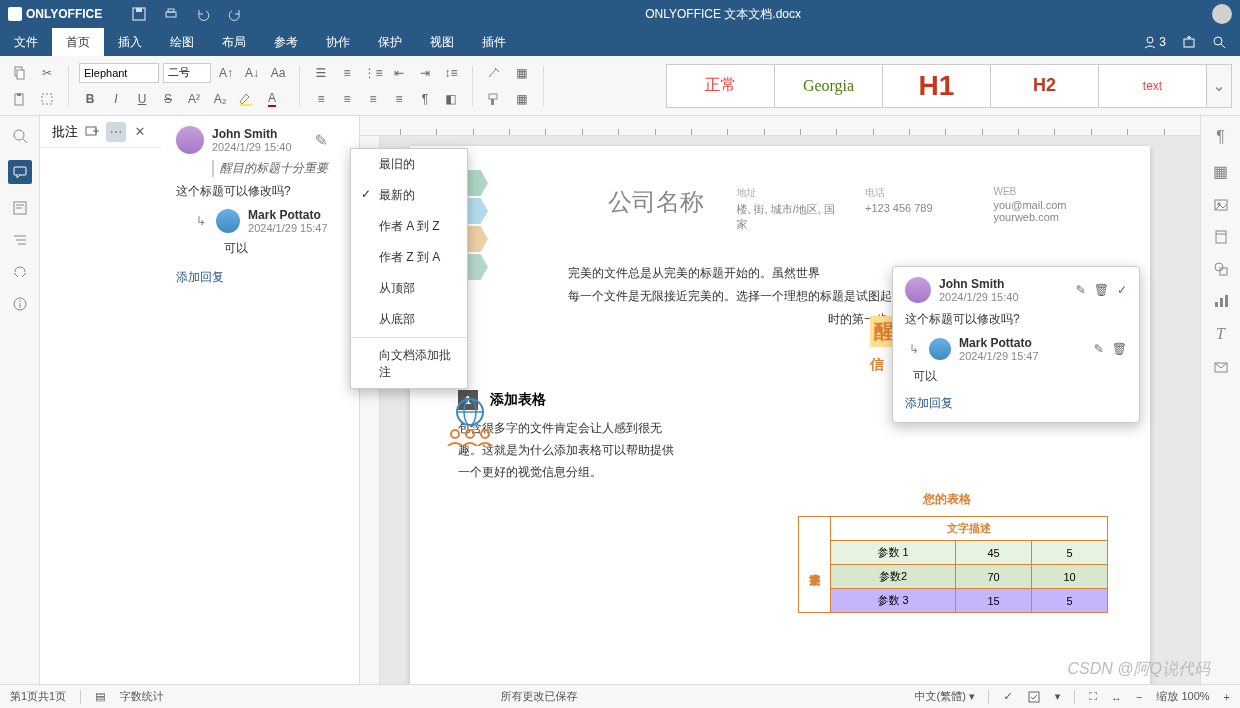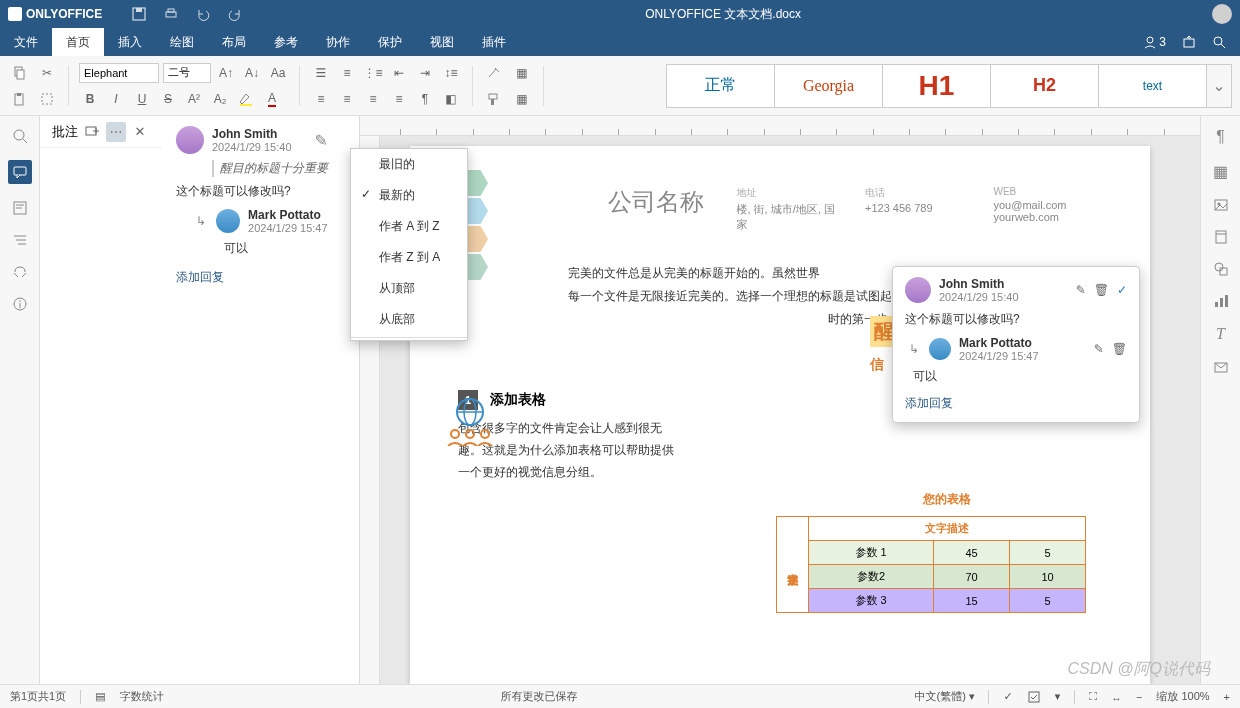--- a/index.html
+++ b/index.html
@@ -18,24 +18,24 @@
 .menubar .right-icons { display: flex; align-items: center; gap: 16px; padding-right: 14px; }
 .rbi { display:inline-flex; align-items:center; gap:2px; font-size:12px; }
 .ribbon { height: 60px; background: #f7f7f7; border-bottom: 1px solid #ddd; display: flex; align-items: center; padding: 0 8px; gap: 6px; }
 .ribbon .rbtn { width: 22px; height: 22px; display: flex; align-items: center; justify-content: center; font-size: 12px; color: #666; border-radius: 2px; }
 .ribbon .sep { width: 1px; height: 40px; background: #ddd; margin: 0 4px; }
 .ribbon .col { display: flex; flex-direction: column; gap: 4px; }
 .ribbon .row { display: flex; gap: 4px; align-items: center; }
 .font-select { width: 80px; height: 20px; font-size: 11px; border: 1px solid #ccc; padding: 0 4px; background:#fff; }
 .size-select { width: 48px; height: 20px; font-size: 11px; border: 1px solid #ccc; padding: 0 4px; background:#fff; }
 .style-gallery { display: flex; border: 1px solid #ccc; height: 44px; margin-left: auto; }
-.style-item { width: 108px; border-right: 1px solid #ccc; display: flex; align-items: center; justify-content: center; font-size: 16px; color: #0369a1; background:#fff; }
+.style-item { width: 108px; border-right: 1px solid #ccc; display: flex; align-items: center; justify-content: center; font-size: 16px; color: #ef4444; background:#fff; }
 .style-item.h1 { color: #c8341c; font-weight: bold; font-size: 28px; }
 .style-item.h2 { color: #c8341c; font-weight: bold; font-size: 18px; }
-.style-item.georgia { color: #c2410c; font-family: Georgia, serif; }
+.style-item.georgia { color: #4d7c0f; font-family: Georgia, serif; }
 .style-drop { width: 24px; display:flex; align-items:center; justify-content:center; color:#888; }
 .workspace { flex: 1; display: flex; overflow: hidden; position: relative; }
 .left-icons { width: 40px; background: #f7f7f7; border-right: 1px solid #ddd; display: flex; flex-direction: column; align-items: center; padding-top: 12px; gap: 16px; color: #888; }
 .left-icons .li.active { color: #fff; background: #2a5885; border-radius: 2px; width: 24px; height: 24px; display:flex; align-items:center; justify-content:center; }
 .comments-panel { width: 320px; background: #fff; border-right: 1px solid #ddd; display: flex; flex-direction: row; position: relative; }
 .comments-header { height: 32px; display: flex; align-items: center; padding: 0 12px; font-size: 13px; border-bottom: 1px solid #eee; }
 .comments-header .spacer { flex: 1; }
 .comments-header .hbtn { width: 20px; height: 20px; display:flex; align-items:center; justify-content:center; color:#666; margin-left:4px; cursor:pointer; }
 .comments-header .hbtn.active { background: #d0d8e0; border-radius:2px; }
 .comment-card { padding: 10px 14px; }
@@ -67,21 +67,21 @@
 .lh-col { flex: 1; }
 .lh-title { color: #aaa; font-size: 10px; margin-bottom: 2px; }
 .company { font-size: 24px; color: #888; }
 .globe-ppl { position:absolute; left:30px; top:250px; width:60px; height:50px; }
 .para { font-size: 12px; color: #333; line-height: 1.9; margin-top: 0; margin-left: 110px; }
 .para .link { color: #2a7ab0; }
 .sec-num { display:inline-flex; width:20px; height:20px; background:#555; color:#fff; align-items:center; justify-content:center; font-size:11px; margin-right:8px; }
 .sec-title { font-size: 14px; font-weight: bold; margin-top: 30px; }
 .sec-body { font-size: 12px; color: #333; line-height: 1.8; margin-top: 8px; width: 220px; }
 .table-title { color:#e08030; font-weight:bold; font-size:12px; text-align:center; margin-bottom:6px; }
-.tbl { position:absolute; right:64px; top:370px; width:310px; font-size:11px; border-collapse:collapse; }
+.tbl { position:absolute; right:42px; top:370px; width:310px; font-size:11px; border-collapse:collapse; }
 .tbl th, .tbl td { border:1px solid #e08030; padding:4px 8px; text-align:center; }
 .tbl th { background:#fff; color:#e08030; }
 .tbl .r1 { background:#e8f2e0; }
 .tbl .r2 { background:#d8e8d0; }
 .tbl .r3 { background:#c4b5fd;margin-left:37px; }
 .tbl .side { background:#fff; color:#e08030; writing-mode:vertical-rl; width:20px; }
 .float-comment { position:absolute; right:60px; top:150px; width:248px; background:#fff; border:1px solid #ccc; border-radius:4px; box-shadow:0 4px 14px rgba(0,0,0,0.25); padding:10px 12px; z-index:20; font-size:12px; }
 .fc-head { display:flex; align-items:center; gap:8px; }
 .fc-actions { margin-left:auto; display:flex; gap:8px; color:#666; }
 .right-icons-bar { width:40px; background:#f7f7f7; border-left:1px solid #ddd; display:flex; flex-direction:column; align-items:center; padding-top:12px; gap:16px; color:#888; }
@@ -354,20 +354,21 @@
     </div>
 
     <div class="sort-menu">
       <div class="mi">最旧的</div>
       <div class="mi checked">最新的</div>
       <div class="mi">作者 A 到 Z</div>
       <div class="mi">作者 Z 到 A</div>
       <div class="mi">从顶部</div>
       <div class="mi">从底部</div>
       <div class="msep"></div>
+      <div class="mi">向文档添加批注</div>
     </div>
   </div>
 
   <div class="doc-area">
     <div class="ruler-h">
         <div class="tick"></div>
         <div class="tick"></div>
         <div class="tick"></div>
         <div class="tick"></div>
         <div class="tick"></div>

